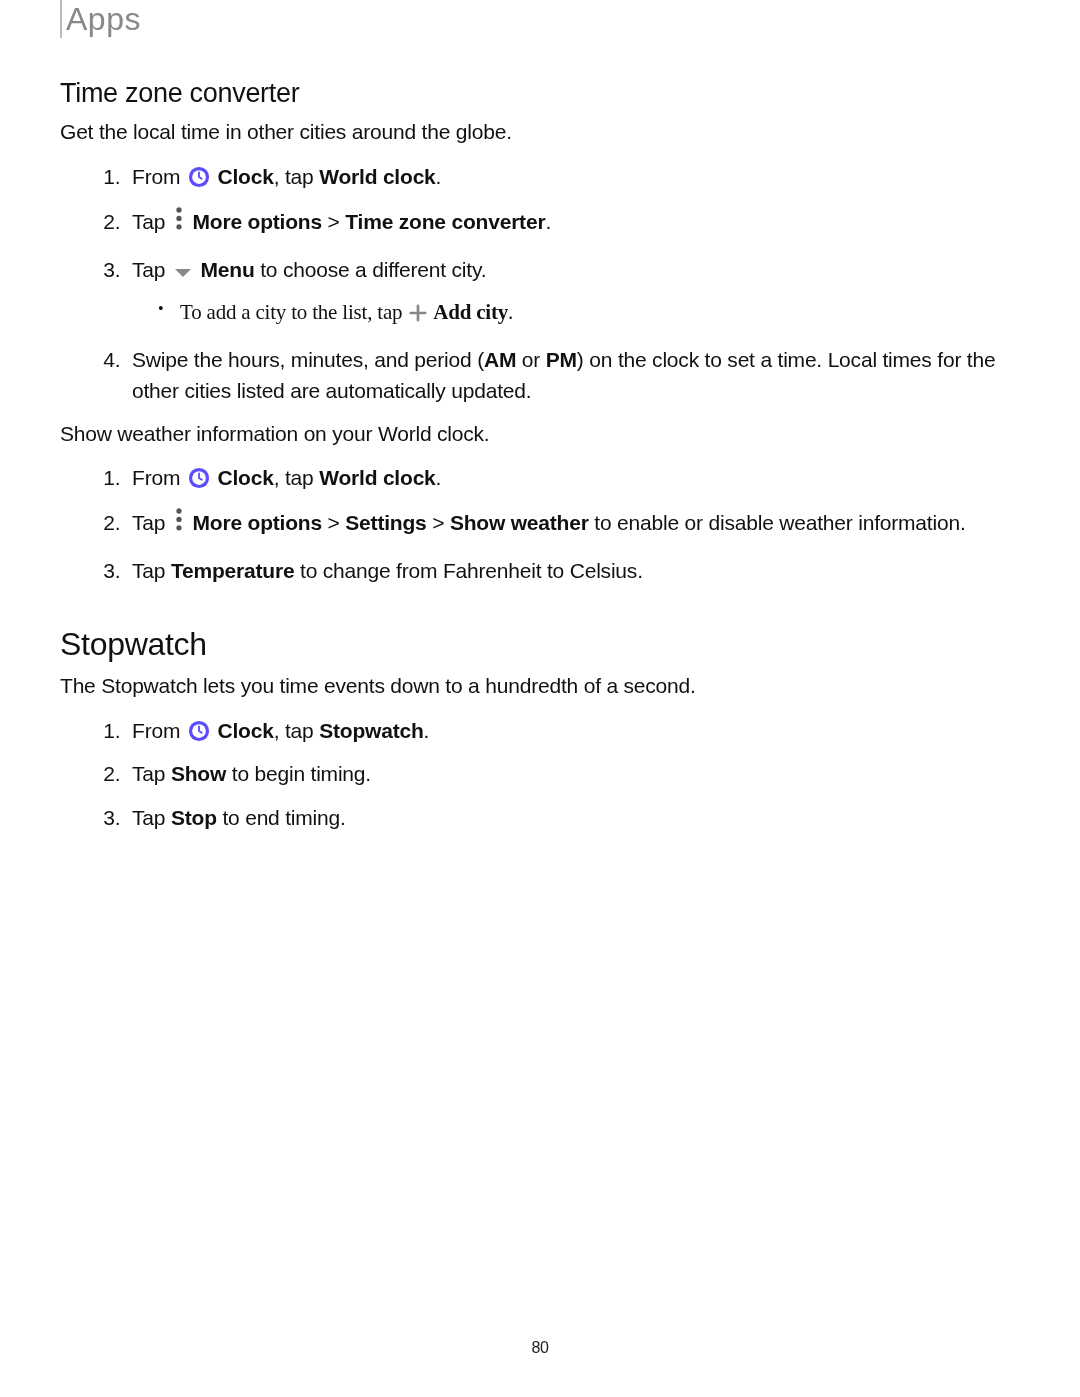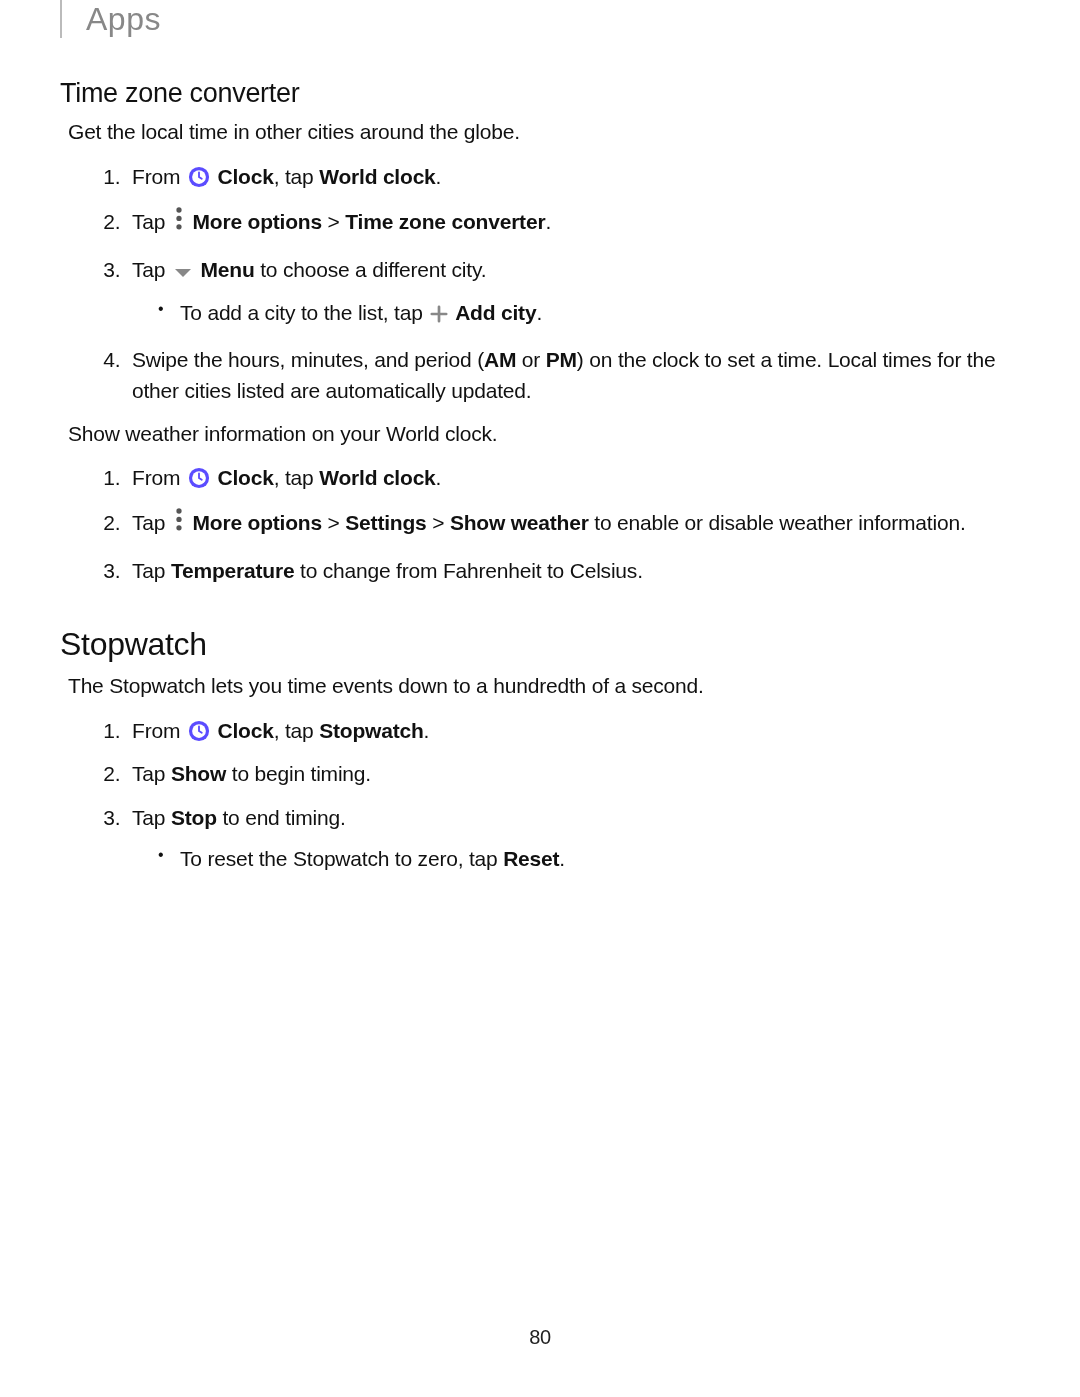--- a/index.html
+++ b/index.html
@@ -13,21 +13,21 @@
     letter-spacing: -0.3px;
   }
   .page {
     padding: 0 60px 0 60px;
     box-sizing: border-box;
     min-height: 1397px;
     position: relative;
   }
   .header-area {
     border-left: 2px solid #bbb;
-    padding-left: 24px;
+    padding-left: 4px;
     margin-bottom: 40px;
   }
   .page-header {
     font-size: 32px;
     color: #888;
     font-weight: 400;
     letter-spacing: 0.5px;
     line-height: 1.2;
   }
   h3 {
@@ -36,38 +36,39 @@
     margin: 30px 0 8px 0;
     letter-spacing: -0.3px;
   }
   h2 {
     font-size: 32px;
     font-weight: 400;
     margin: 40px 0 8px 0;
     letter-spacing: -0.3px;
   }
   p {
-    margin: 4px 0 14px 8px;
+    margin: 4px 0 14px 0;
     line-height: 1.4;
     letter-spacing: -0.2px;
   }
   ol {
     margin: 8px;
     padding-left: 58px;
   }
   ol > li {
     margin-bottom: 12px;
     padding-left: 6px;
     line-height: 1.5;
     letter-spacing: -0.2px;
   }
   ul {
     list-style: none;
     margin: 10px 0 0 0;
     padding-left: 26px;
+    font-family: Liberation Serif, serif;
   }
   ul > li {
     margin-bottom: 10px;
     line-height: 1.5;
     position: relative;
     padding-left: 22px;
     letter-spacing: -0.2px;
   }
   ul > li::before {
     content: "•";
@@ -98,25 +99,25 @@
     margin: 0 2px;
   }
   .plus-icon {
     display: inline-block;
     width: 18px;
     vertical-align: -3px;
     margin: 0 2px;
   }
   .page-number {
     position: absolute;
-    bottom: 48px;
+    bottom: 40px;
     left: 0;
     right: 0;
     text-align: center;
-    font-size: 20px;
+    font-size: 16px;
     color: #222;
   }
 </style>
 </head>
 <body>
 
 <div class="page">
 
   <div class="header-area">
     <div class="page-header">Apps</div>
@@ -186,22 +187,19 @@
             <circle cx="12" cy="12" r="7.5" fill="#fff"></circle>
             <path d="M12 7 L12 12 L15 14" stroke="#5b4cff" stroke-width="2" fill="none" stroke-linecap="round"></path>
           </svg></span><span class="bold"> Clock</span><span>, tap </span><span class="bold">Stopwatch</span><span>.</span>
     </li>
     <li>
       <span>Tap </span><span class="bold">Show</span><span> to begin timing.</span>
     </li>
     <li>
       <span> Tap </span><span class="bold">Stop</span><span> to end timing.</span>
       <ul>
-        <li>
-          <span>To reset the Stopwatch to zero, tap </span><span class="bold">Reset</span><span>.</span>
-        </li>
       </ul>
     </li>
   </ol>
 
   <div class="page-number">80</div>
 
 </div>
 
 </body></html>

